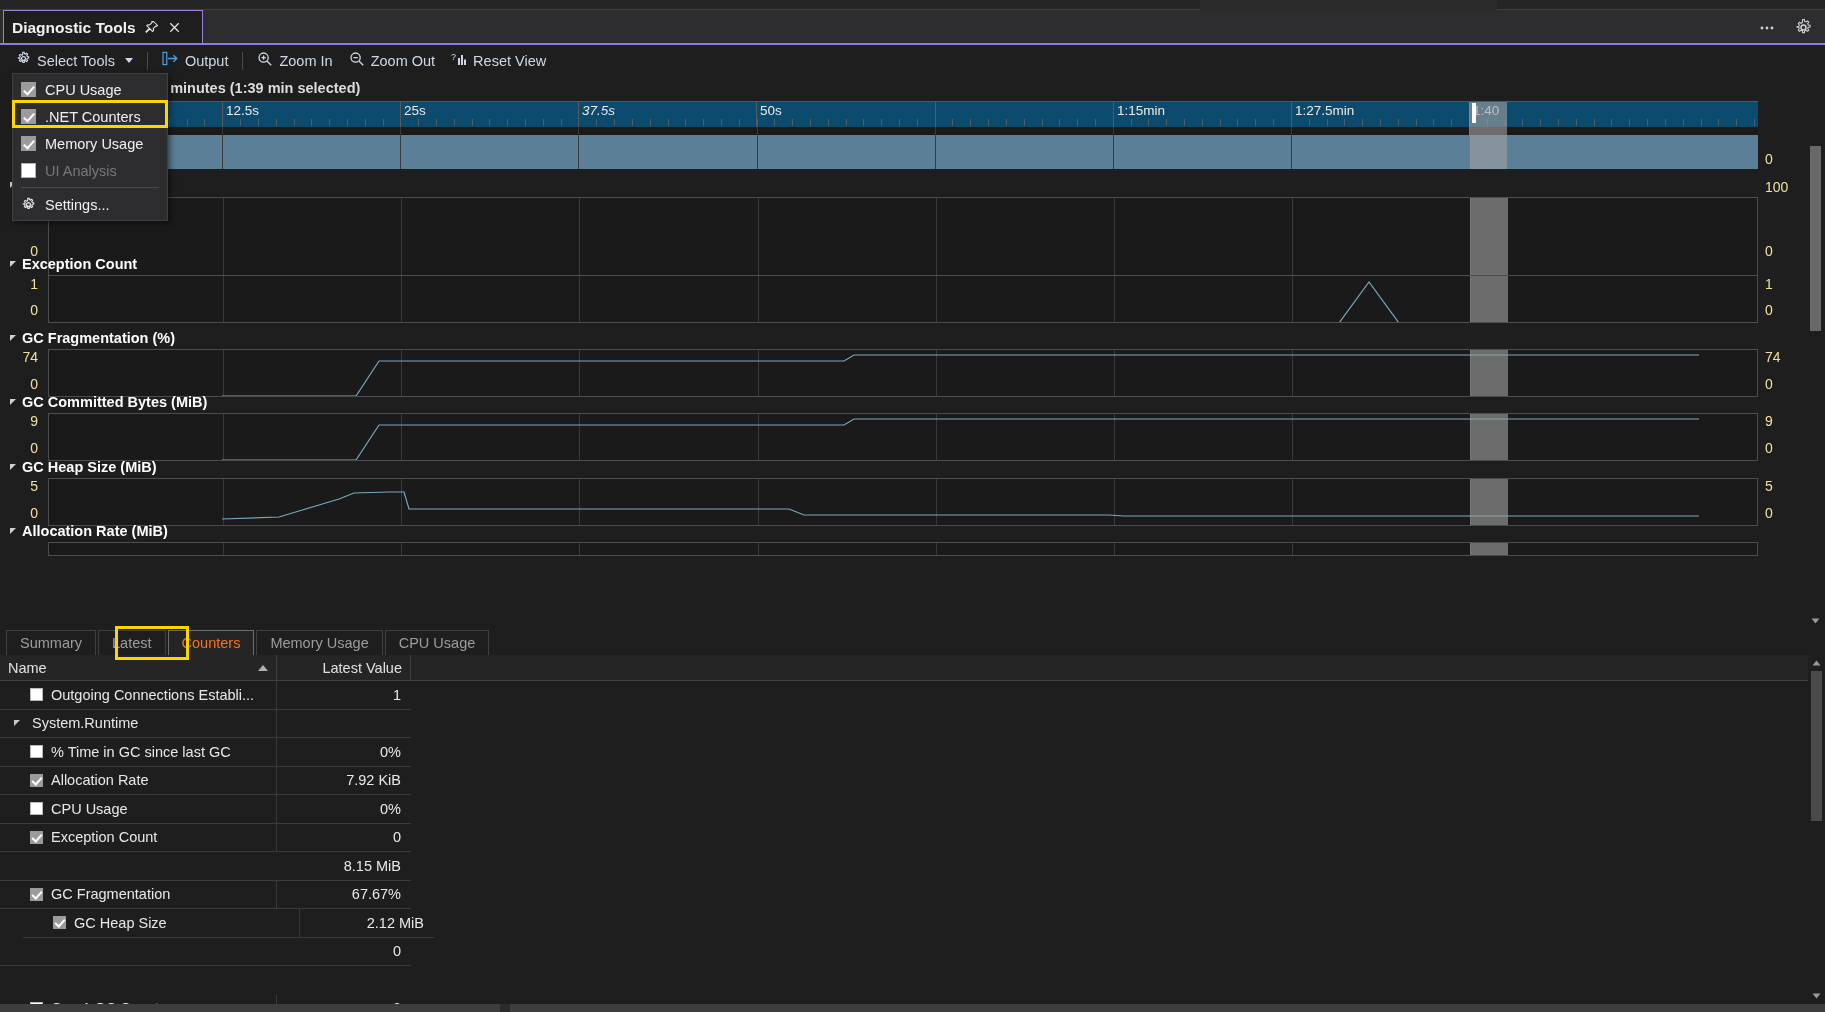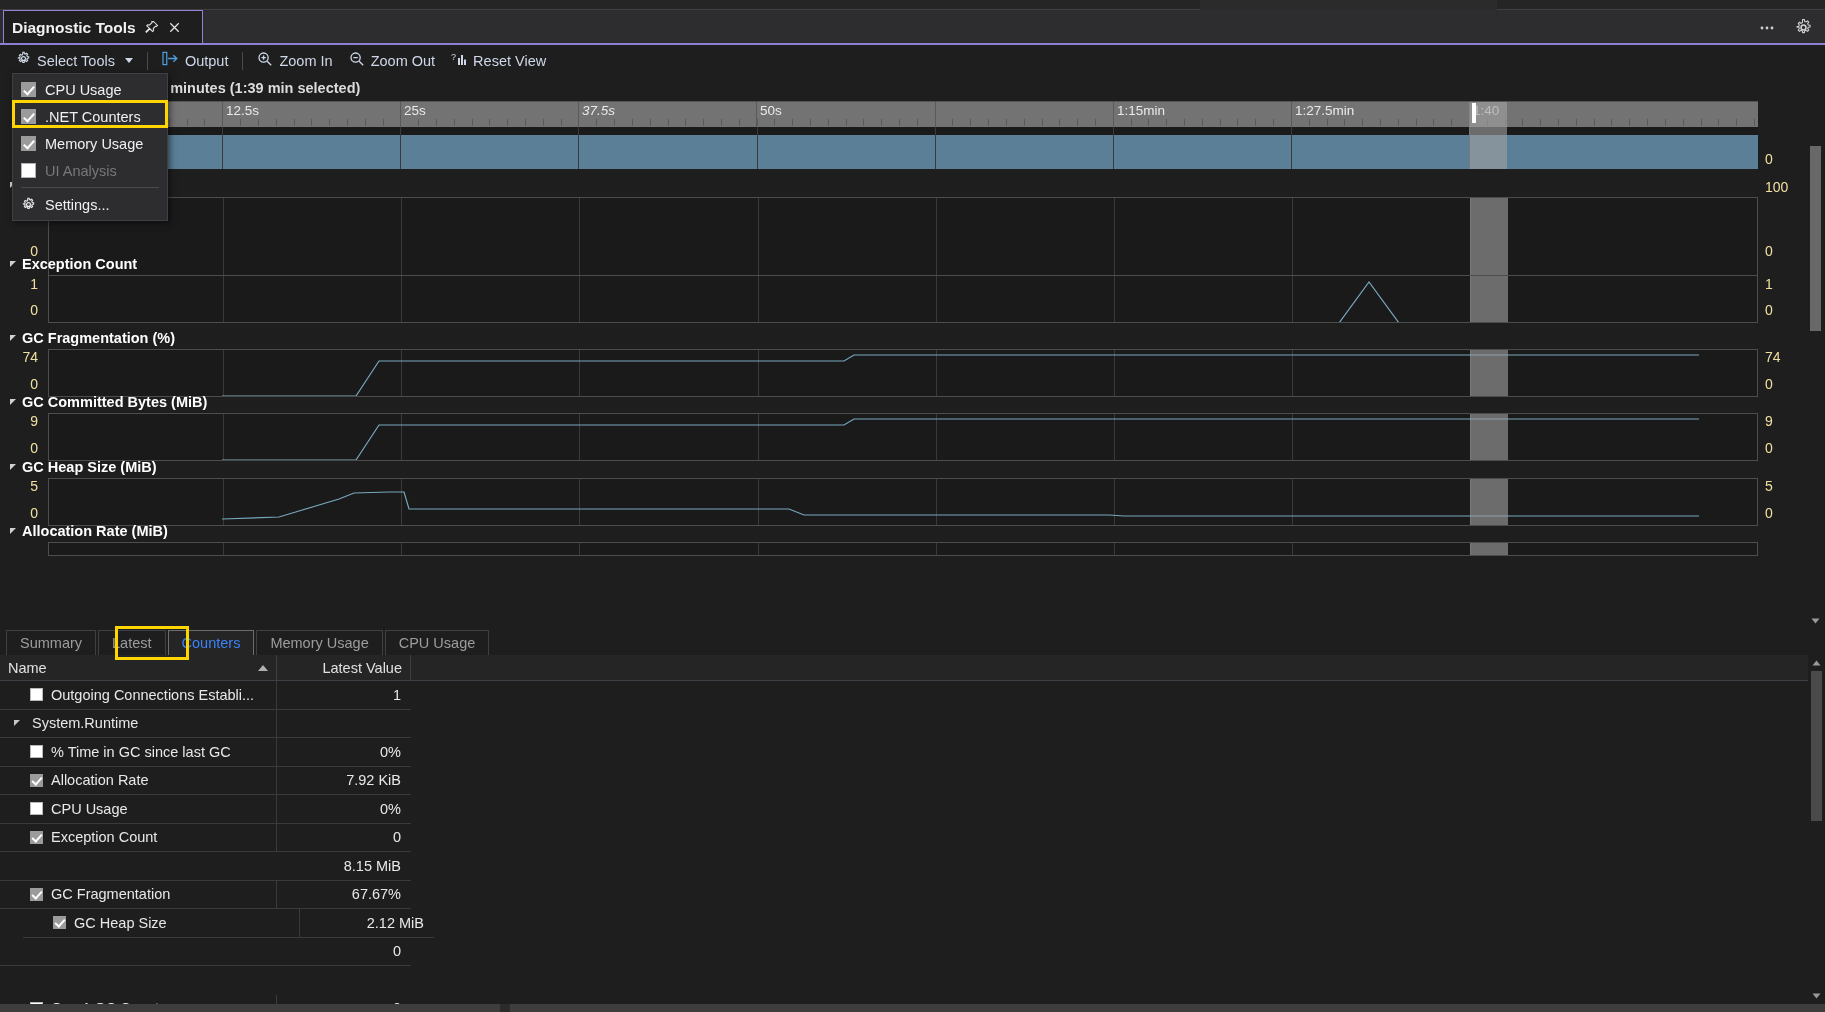--- a/index.html
+++ b/index.html
@@ -44,21 +44,21 @@
   .tb-item .lbl { color:#cfd8e8; font-size:14.5px; }
   .tb-sep { width:1px; height:18px; background:#4a4a4a; margin:0 6px; }
   .caret-down { width:0; height:0; border-left:4.5px solid transparent; border-right:4.5px solid transparent; border-top:5px solid #cfd8e8; margin-left:4px; }
 
   
   .graphs { position:absolute; left:0; top:67px; width:1825px; height:548px; background:#1e1e1e; overflow:hidden; }
   .graph-scrollarea { position:absolute; left:0; top:0; width:1806px; height:548px; }
 
   .summary-line { position:absolute; left:0; top:3px; color:#dcdcdc; font-size:14.5px; font-weight:bold; white-space:nowrap; }
 
-  .ruler { position:absolute; left:48px; top:24px; width:1710px; height:26px; background:#737373; border-top:1px solid #555; }
+  .ruler { position:absolute; left:48px; top:24px; width:1710px; height:26px; background:#0c4a6e; border-top:1px solid #555; }
   .ruler .tickmaj { position:absolute; top:0; width:1px; height:26px; background:#5a5a5a; }
   .ruler .tlabel { position:absolute; top:1px; color:#eaeaea; font-size:13.5px; padding-left:3px; white-space:nowrap; }
   .ruler .tickmin { position:absolute; top:17px; width:1px; height:7px; background:#5a5a5a; }
 
   .sectionhdr { position:absolute; color:#ffffff; font-size:14.5px; font-weight:bold; white-space:nowrap; }
   .expander { display:inline-block; width:0; height:0; border-top:6px solid #d0d0d0; border-right:6px solid transparent; margin-right:6px; vertical-align:2px; }
 
   .plot { position:absolute; background:#1a1a1a; border:1px solid #4d4d4d; overflow:hidden; }
   .plot .vgrid { position:absolute; top:0; bottom:0; width:1px; background:#3a3a3a; }
   .ylab { position:absolute; color:#f0e0a0; font-size:14px; text-align:right; width:34px; }
@@ -72,21 +72,21 @@
 
   
   .gscroll { position:absolute; right:2px; top:69px; width:15px; height:480px; background:#1e1e1e; }
   .gscroll .thumb { position:absolute; left:2px; top:0; width:11px; height:185px; background:#686868; }
   .gscroll .arrow-dn { position:absolute; left:1px; bottom:0; width:13px; height:13px; }
 
   
   .btabs { position:absolute; left:0; top:617px; width:1825px; height:28px; background:#1e1e1e; display:flex; align-items:flex-end; padding-left:6px; }
   .btab { height:25px; padding:0 13px; display:flex; align-items:center; color:#9d9d9d; font-size:14.5px;
           border:1px solid #3f3f46; border-bottom:none; background:#1e1e1e; margin-right:2px; cursor:pointer; white-space:nowrap; }
-  .btab.sel { color:#3b82f6; background:#252526; border-color:#6d6d6d;margin-top:48px; }
+  .btab.sel { color:#f97316; background:#252526; border-color:#6d6d6d;margin-top:48px; }
 
   
   .ctable { position:absolute; left:0; top:645px; width:1825px; height:347px; background:#1e1e1e; }
   .thead { position:absolute; left:0; top:0; width:1825px; height:26px; background:#252526; border-bottom:1px solid #3f3f46; }
   .th-name { position:absolute; left:0; top:0; width:277px; height:26px; border-right:1px solid #3f3f46; display:flex; align-items:center; padding-left:8px; color:#e0e0e0; font-size:14.5px; }
   .th-sort { position:absolute; right:8px; top:10px; width:0; height:0; border-left:5px solid transparent; border-right:5px solid transparent; border-bottom:6px solid #b0b0b0; }
   .th-val { position:absolute; left:277px; top:0; width:134px; height:26px; border-right:1px solid #3f3f46; display:flex; align-items:center; justify-content:flex-end; padding-right:8px; color:#e0e0e0; font-size:14.5px; }
   .th-rest { position:absolute; left:411px; top:0; right:18px; height:26px; }
 
   .row { position:absolute; left:0; width:411px; height:28.5px; border-bottom:1px solid #3a3a3a; }

